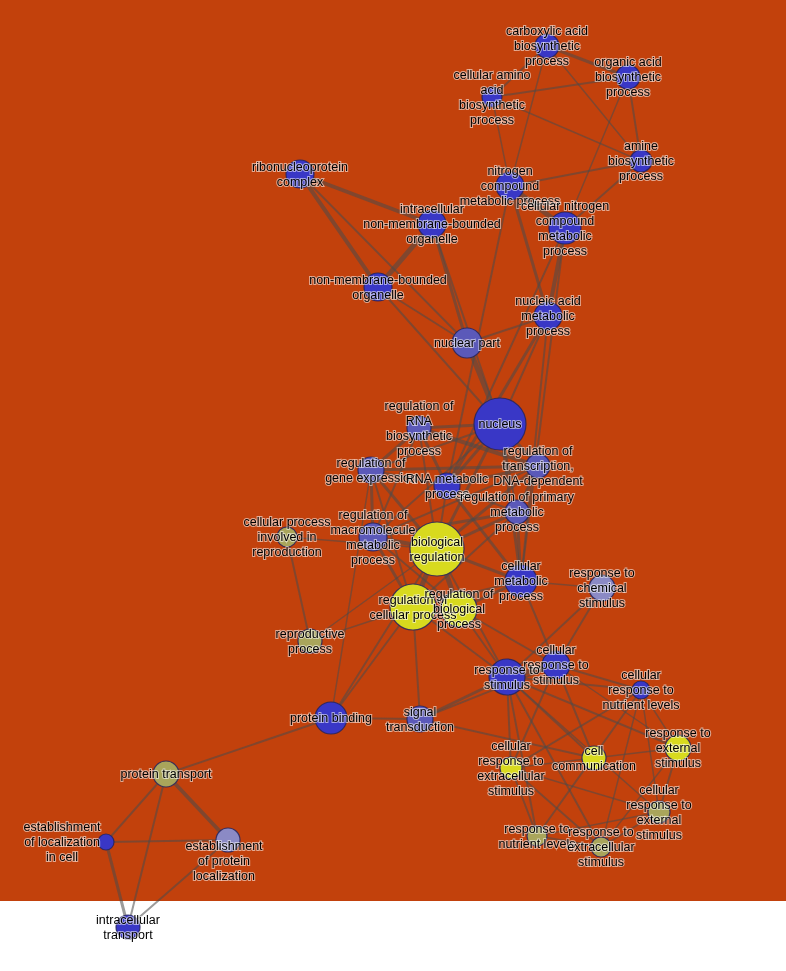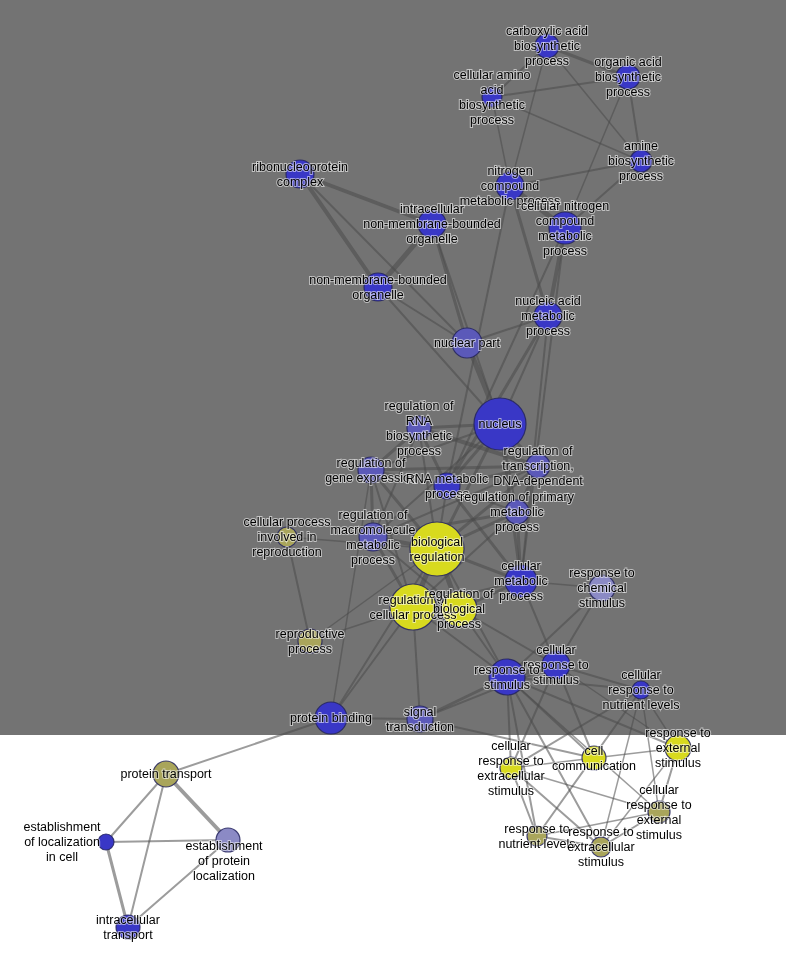--- a/index.html
+++ b/index.html
@@ -7,22 +7,22 @@
     padding: 0;
     background: #ffffff;
     width: 786px;
     height: 971px;
     overflow: hidden;
     font-family: "Liberation Sans", sans-serif;
   }
   #canvas-wrap {
     position: relative;
     width: 786px;
-    height: 735px;
-    background: #737373;
+    height: 901px;
+    background: #c2410c;
     text-decoration: underline;
   }
   svg { display: block; }
   .edge {
     stroke: #4a4a4a;
     stroke-opacity: 0.55;
     stroke-linecap: round;
     fill: none;
   }
   .node {

